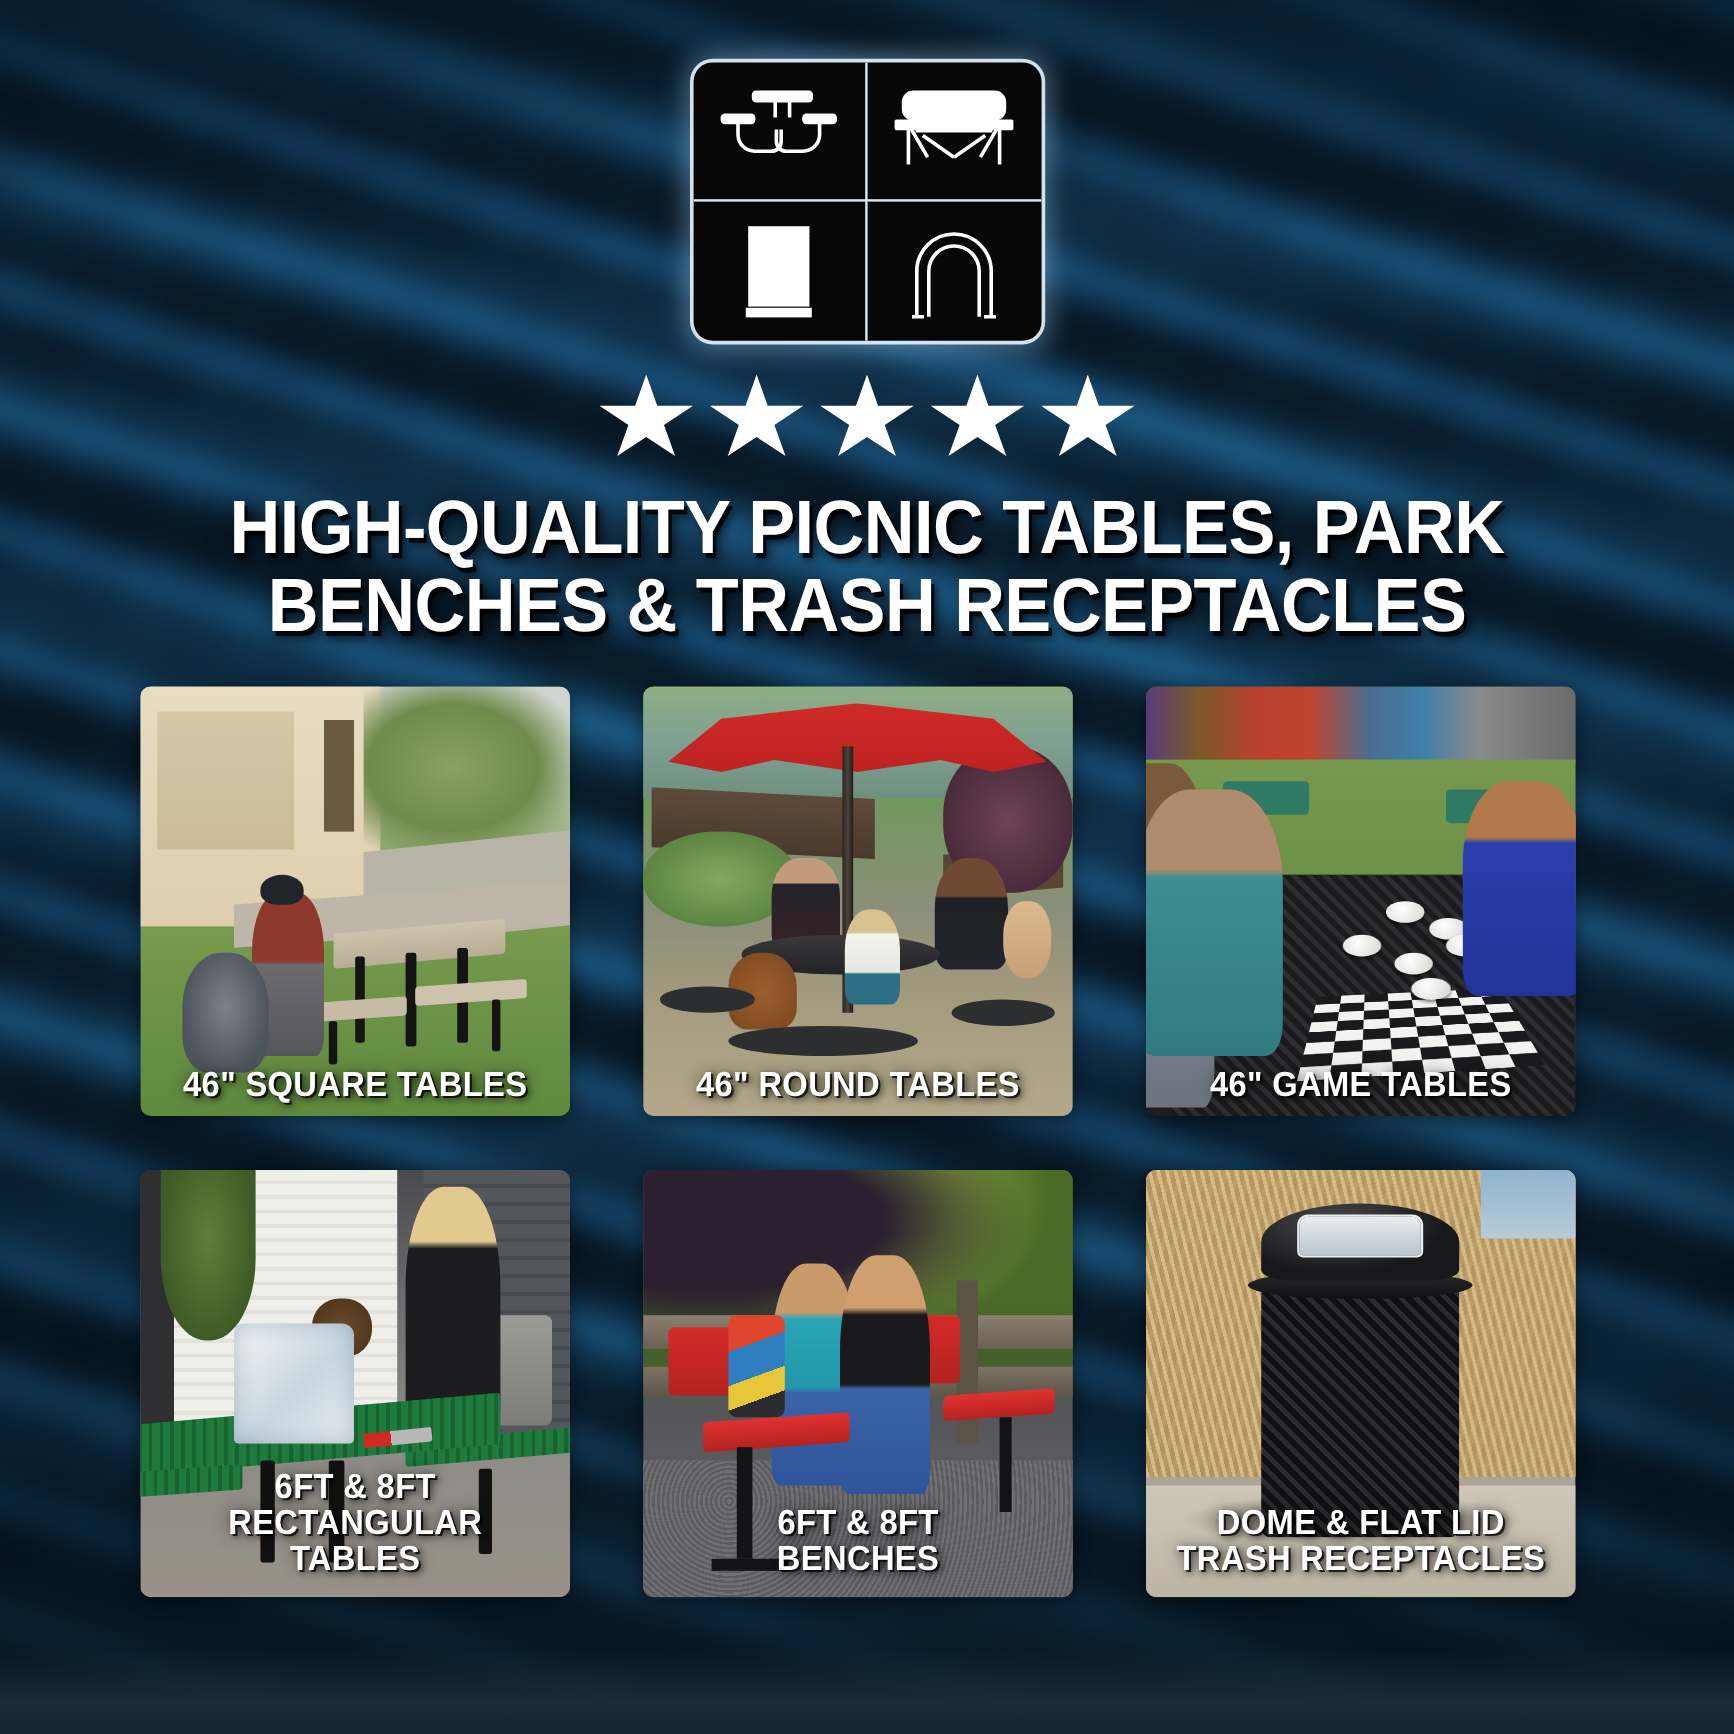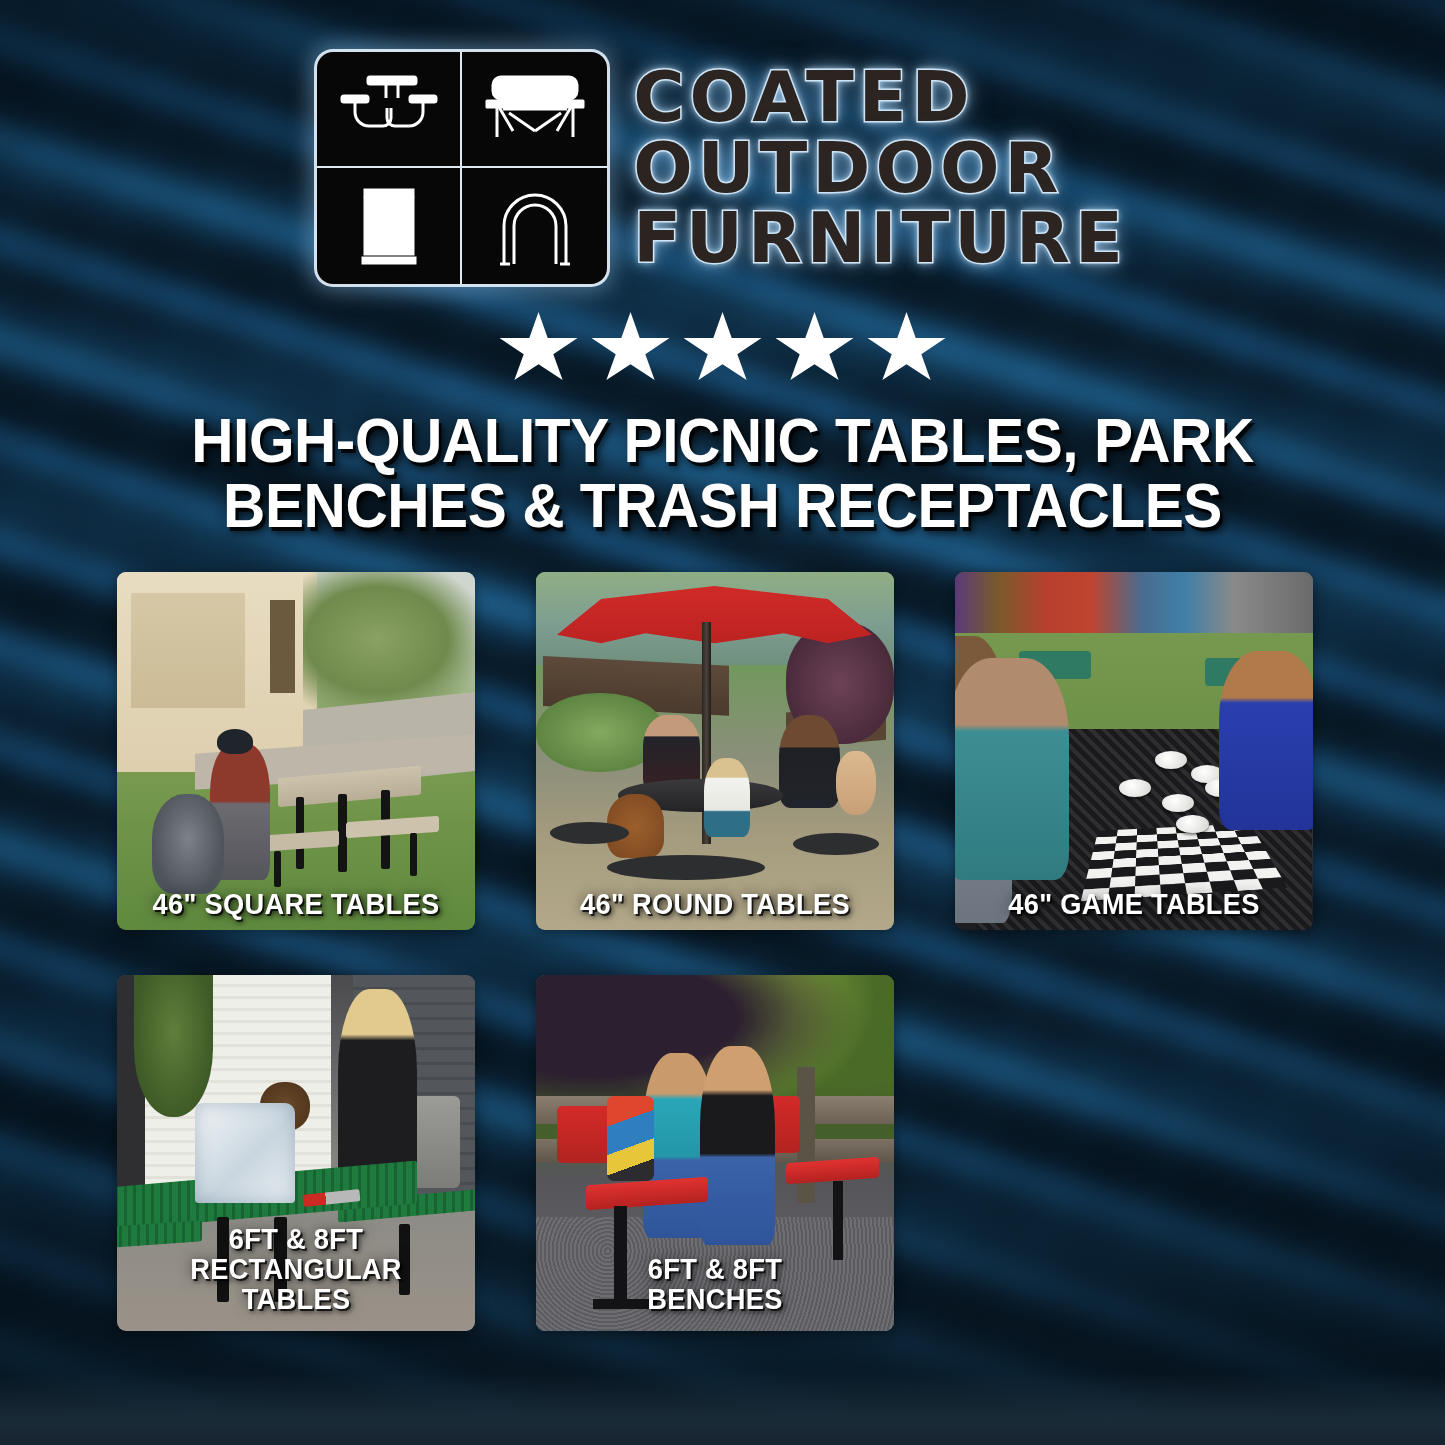--- a/index.html
+++ b/index.html
@@ -334,25 +334,20 @@
         <svg width="90" height="88" viewBox="0 0 90 88">
           <g stroke="#ffffff" stroke-width="3" fill="none" stroke-linecap="butt">
             <path d="M14 82 V44 a31 31 0 0 1 62 0 V82"></path>
             <path d="M24 82 V44 a21 21 0 0 1 42 0 V82"></path>
             <path d="M10 82 h10 M70 82 h10"></path>
           </g>
         </svg>
       </div>
     </div>
 
-    <div class="logo-words">
-      <div class="logo-line l1">COATED</div>
-      <div class="logo-line l2">OUTDOOR</div>
-      <div class="logo-line l3">FURNITURE</div>
-    </div>
   </div>
 
   <div class="stars">
     <div class="star"></div>
     <div class="star"></div>
     <div class="star"></div>
     <div class="star"></div>
     <div class="star"></div>
   </div>
 
@@ -477,15 +472,31 @@
         <div class="seat1"></div>
         <div class="bleg" style="left:22%;top:65%;width:3.5%;height:26%"></div>
         <div class="bleg" style="left:16%;bottom:6%;width:18%;height:3%"></div>
       </div>
       <div class="tile-caption two-line">
         <span class="cl">6FT &amp; 8FT</span>
         <span class="cl">BENCHES</span>
       </div>
     </div>
 
+    <div class="tile">
+      <div class="photo t6">
+        <div class="grass-bg"></div>
+          <div class="sky"></div>
+          <div class="walk"></div>
+        <div class="shadow"></div>
+        <div class="can"></div>
+          <div class="rim"></div>
+        <div class="dome"></div>
+          <div class="slot"></div>
+      </div>
+      <div class="tile-caption two-line">
+        <span class="cl">DOME &amp; FLAT LID</span>
+        <span class="cl">TRASH RECEPTACLES</span>
+      </div>
+    </div>
 
   </div>
 </div>
 
 </body></html>

